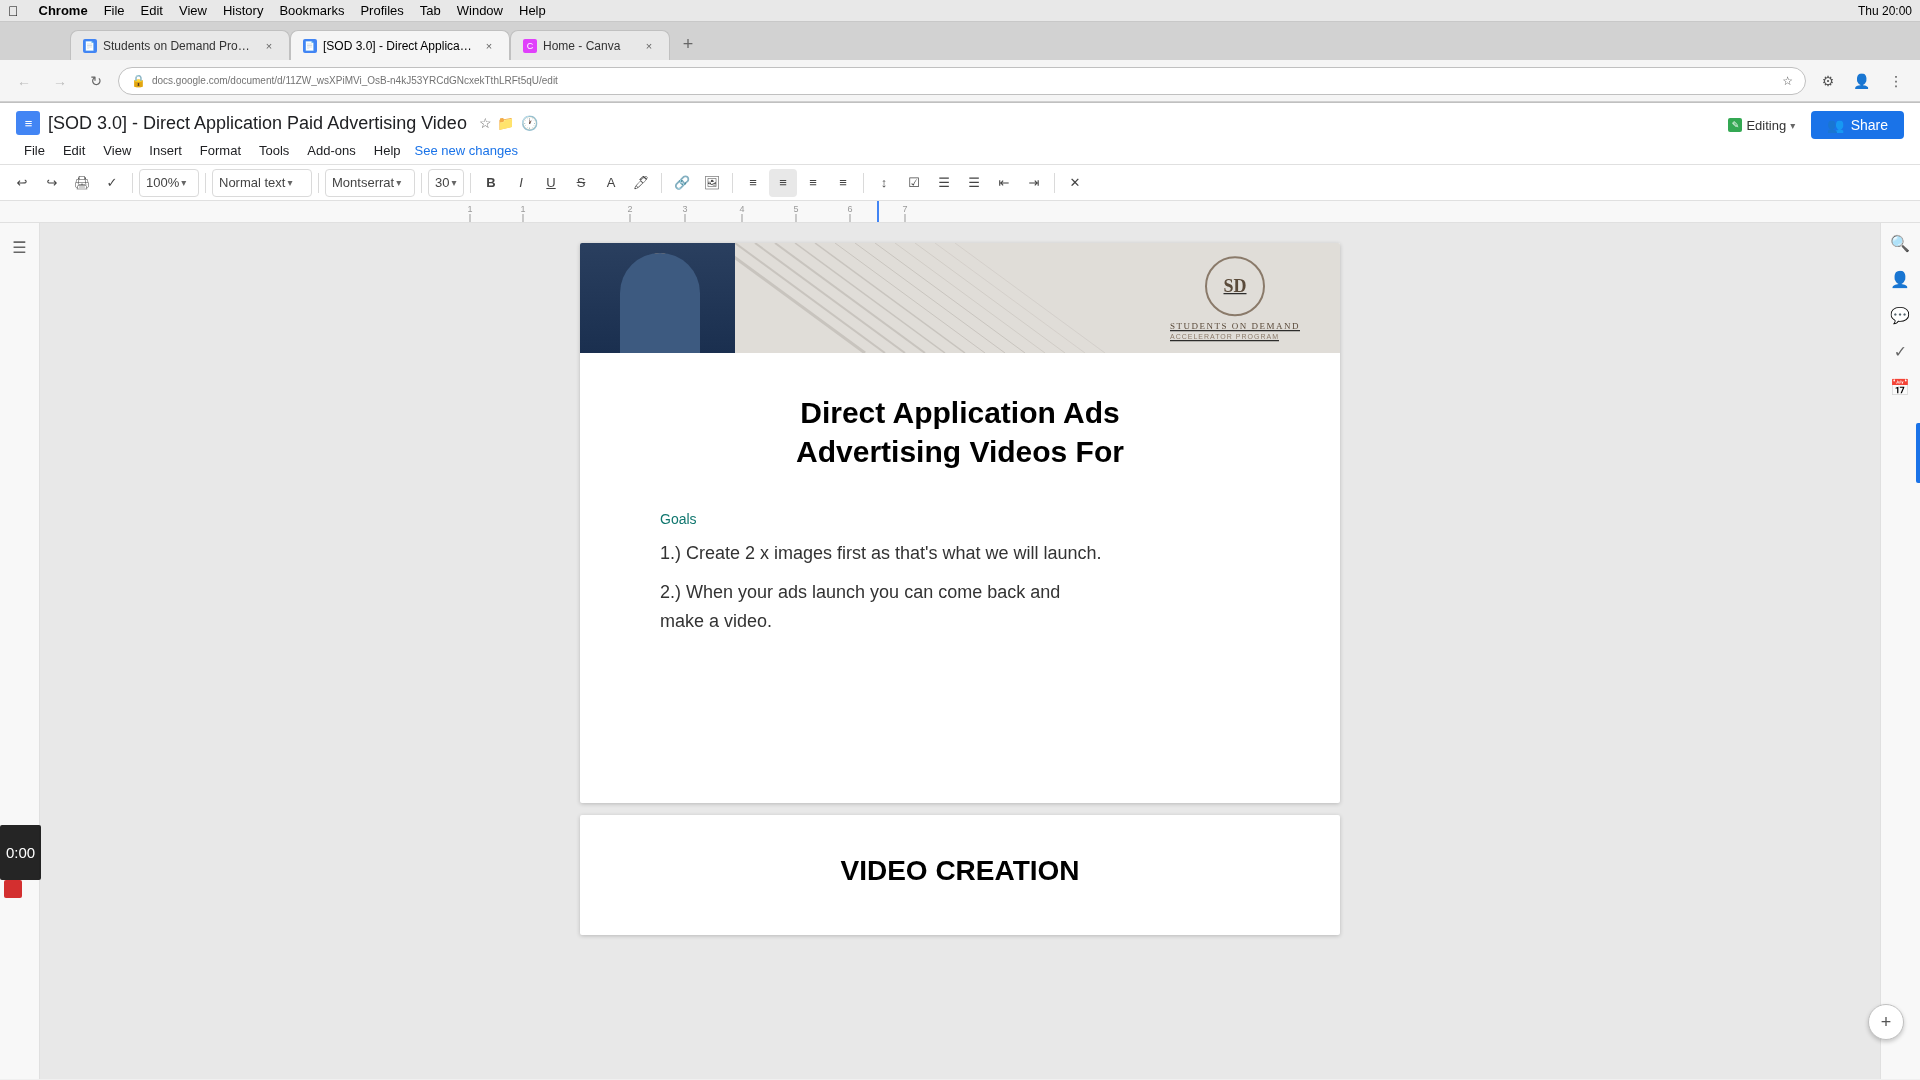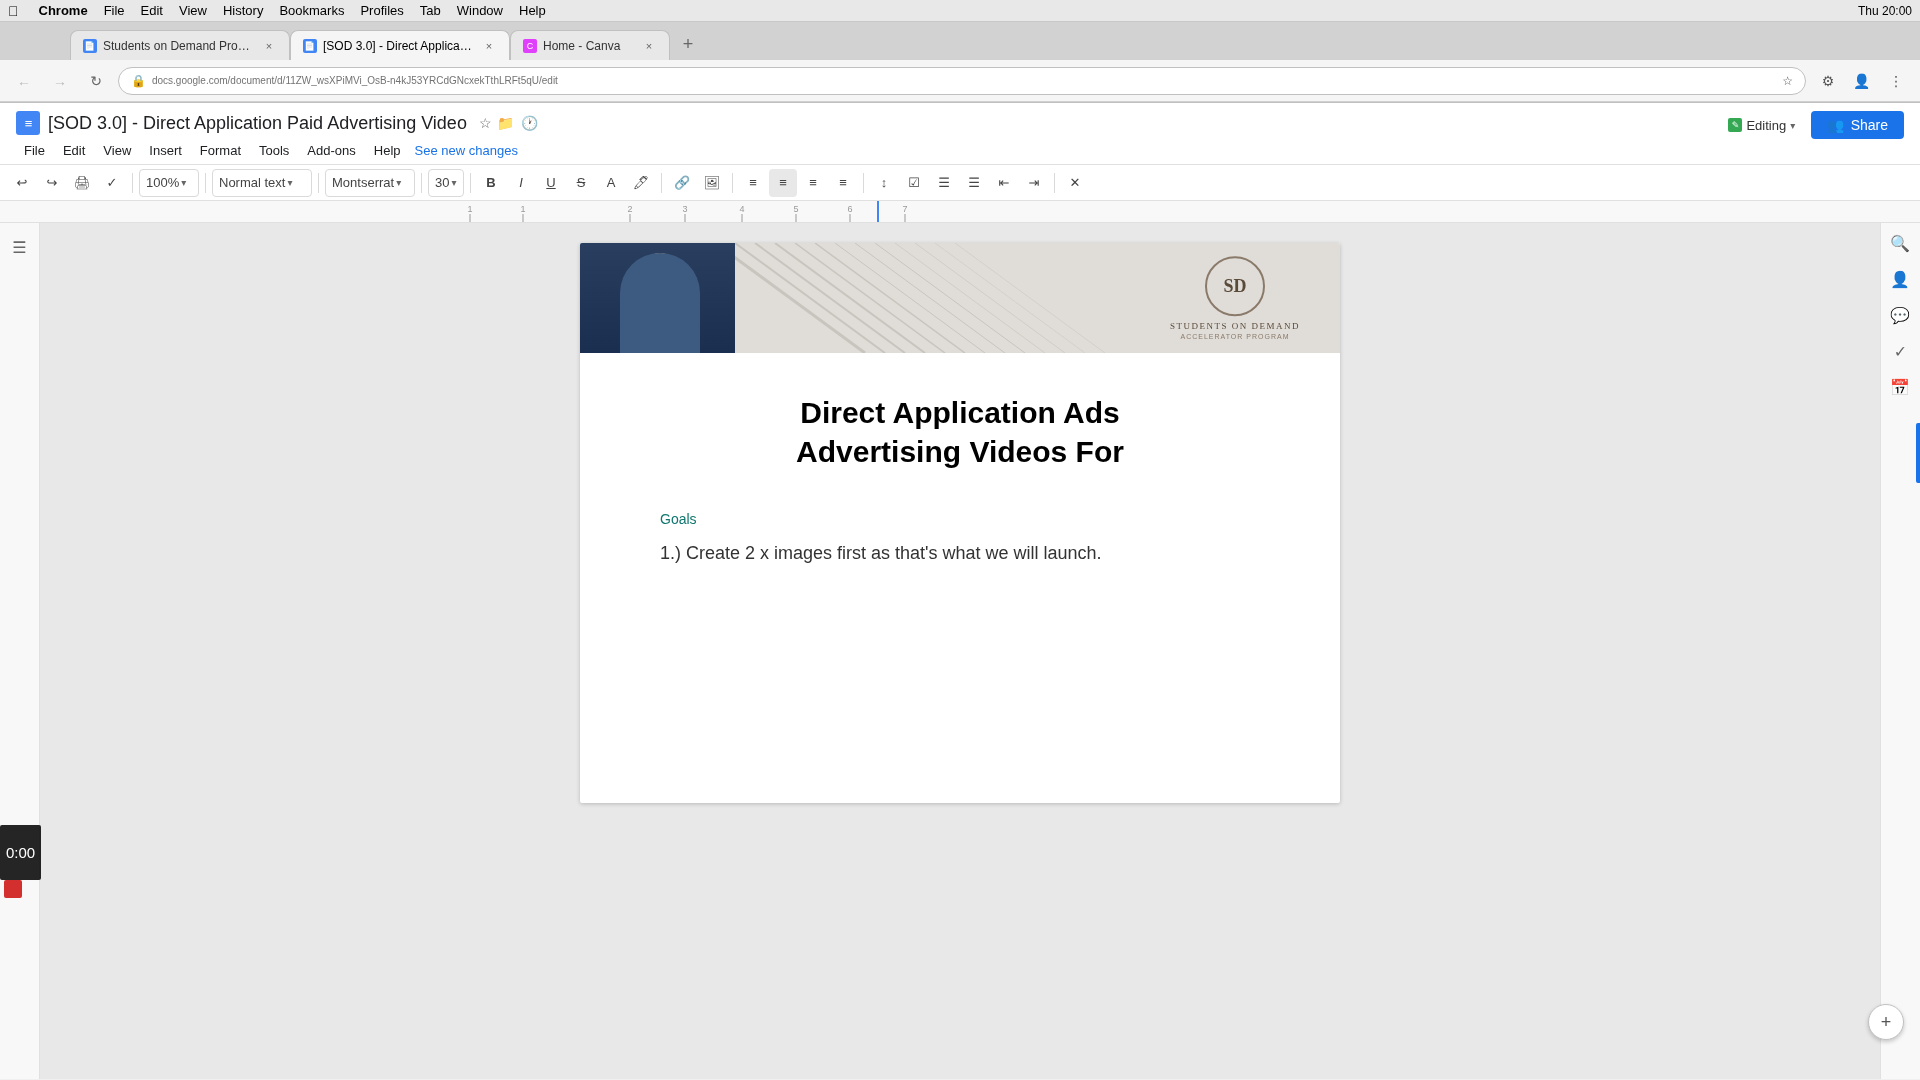--- a/index.html
+++ b/index.html
@@ -412,21 +412,22 @@
       width: 45px;
       height: 50px;
       background: #d4a574;
       border-radius: 50% 50% 40% 40%;
     }
     .header-logo-area {
       position: absolute;
       right: 40px;
       top: 50%;
       transform: translateY(-50%);
-      text-align: center;
+      text-align: left;
+      text-decoration: underline;
     }
     .logo-circle {
       width: 60px;
       height: 60px;
       border-radius: 50%;
       border: 2px solid #8a7a6a;
       display: flex;
       align-items: center;
       justify-content: center;
       margin: 0 auto 4px;
@@ -847,23 +848,33 @@
       </div>
 
       <div class="doc-content">
         <div class="doc-main-title">
           <div>Direct Application Ads</div>
           <div>Advertising Videos For</div>
         </div>
 
         <p class="doc-section-title">Goals</p>
         <p class="doc-text">1.) Create 2 x images first as that's what we will launch.</p>
+        <p class="doc-text">
+          <span>2.) When your ads launch you can come back and</span>
+          <br>
+          <span>make a video.</span>
+        </p>
       </div>
     </div>
 
+    <div class="page page-2">
+      <div class="page-2-content">
+        <div class="page-2-title">VIDEO CREATION</div>
+      </div>
+    </div>
   </div>
 
   <div class="right-sidebar" style="position:relative;">
     <div class="right-sidebar-icon">🔍</div>
     <div class="right-sidebar-icon">👤</div>
     <div class="right-sidebar-icon active">💬</div>
     <div class="right-sidebar-icon">✓</div>
     <div class="right-sidebar-icon">📅</div>
     <div class="right-sidebar-accent"></div>
   </div>

